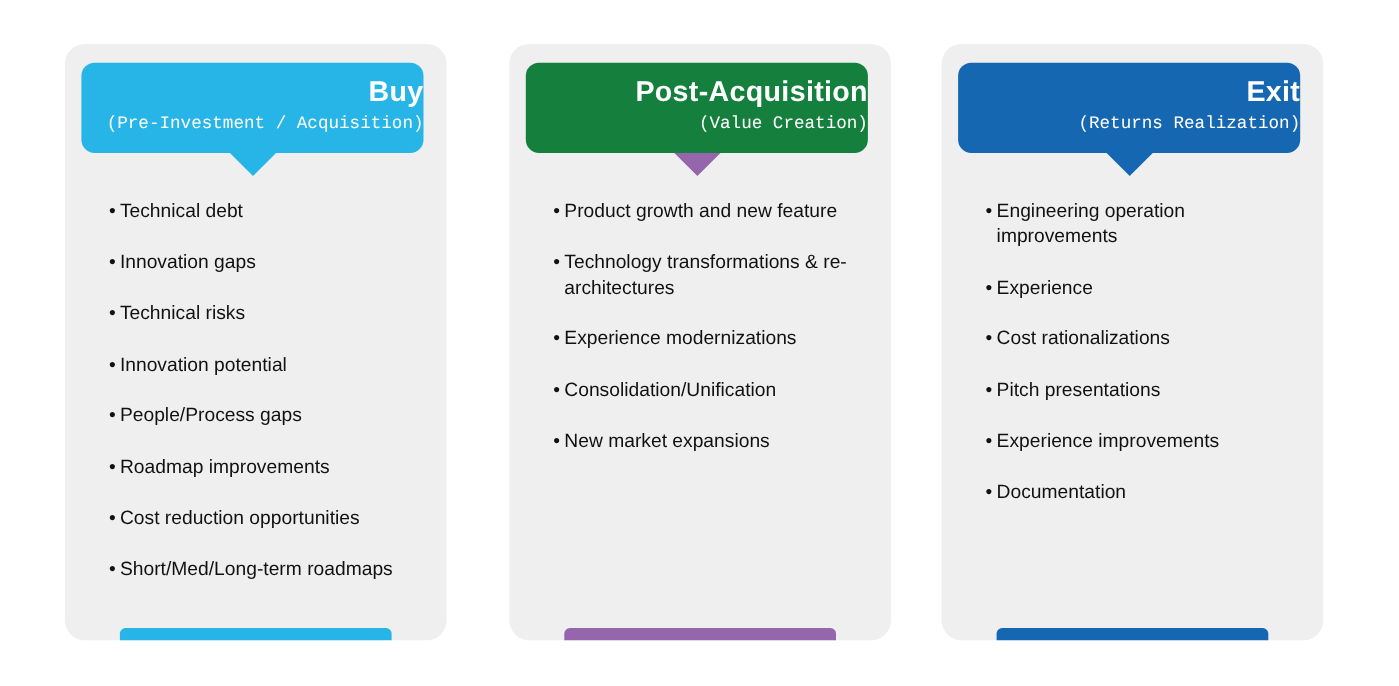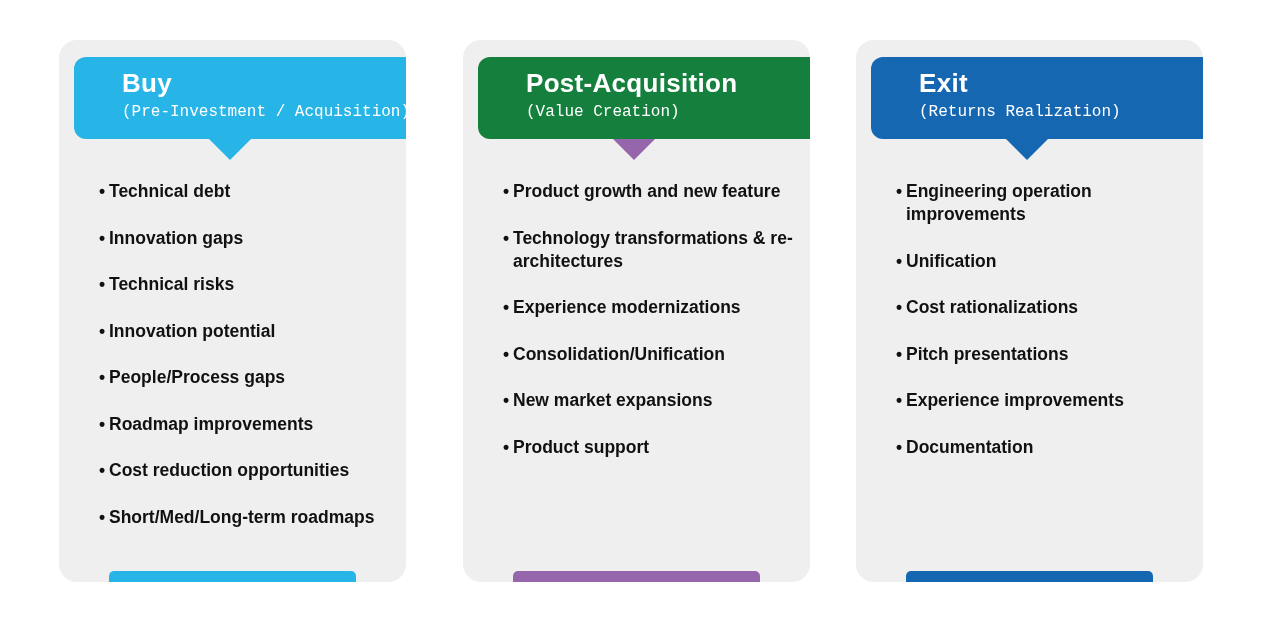--- a/index.html
+++ b/index.html
@@ -1,27 +1,27 @@
 <!DOCTYPE html>
 <html><head>
 <meta charset="utf-8">
 <style>
   html, body { margin:0; padding:0; background:#ffffff; }
   body { width:1272px; height:624px; position:relative; overflow:hidden;
          font-family:"Liberation Sans", sans-serif; }
   .card { position:absolute; top:40px; width:347px; height:542px;
           background:#efefef; border-radius:18px; overflow:hidden; }
   .head { position:absolute; left:15px; top:17px; width:311px; height:82px;
-          border-radius:12px; color:#fff; text-align:left;padding-left:48px; }
+          border-radius:12px; color:#fff; text-align:right; }
   .head .t { font-weight:bold; font-size:26px; margin-top:11px; letter-spacing:0.3px; }
   .head .s { font-size:16px; margin-top:4px;font-family:Liberation Mono, monospace; }
   .arrow { position:absolute; left:150px; top:99px; width:0; height:0;
            border-left:21px solid transparent; border-right:21px solid transparent;
            border-top:21px solid; }
-  .list { position:absolute; left:40px; top:140px; width:295px; margin:0; padding:0; list-style:none;font-weight:bold; }
+  .list { position:absolute; left:40px; top:140px; width:295px; margin:0; padding:0; list-style:none; }
   .list li { font-size:17.5px; color:#111; line-height:23px; margin-bottom:23.5px;
              padding-left:10px; text-indent:-10px; }
   .list li .b { display:inline-block; width:10px; text-indent:0; }
   .foot { position:absolute; left:50px; top:531px; width:247px; height:20px;
           border-radius:5px 5px 0 0; }
 </style>
 </head>
 <body>
 
 <div id="cards">
@@ -48,33 +48,32 @@
       <div class="t">Post-Acquisition</div>
       <div class="s">(Value Creation)</div>
     </div>
     <div class="arrow" style="border-top-color:#9566ab"></div>
     <ul class="list">
         <li><span class="b">•</span><span>Product growth and new feature</span></li>
         <li><span class="b">•</span><span>Technology transformations &amp; re-architectures</span></li>
         <li><span class="b">•</span><span>Experience modernizations</span></li>
         <li><span class="b">•</span><span>Consolidation/Unification</span></li>
         <li><span class="b">•</span><span>New market expansions</span></li>
-        <li><span class="b">•</span><span>Product support</span></li>
       </ul>
       <div class="foot" style="background:#9566ab"></div>
     </div>
     <div class="card" style="left: 856px;">
       <div class="head" style="background:#1567b2">
       <div class="t">Exit</div>
       <div class="s">(Returns Realization)</div>
     </div>
     <div class="arrow" style="border-top-color:#1567b2"></div>
     <ul class="list">
         <li><span class="b">•</span><span>Engineering operation improvements</span></li>
-        <li><span class="b">•</span><span>Unification</span></li>
+        <li><span class="b">•</span><span>Experience</span></li>
         <li><span class="b">•</span><span>Cost rationalizations</span></li>
         <li><span class="b">•</span><span>Pitch presentations</span></li>
         <li><span class="b">•</span><span>Experience improvements</span></li>
         <li><span class="b">•</span><span>Documentation</span></li>
       </ul>
       <div class="foot" style="background:#1567b2"></div>
     </div>
   </div>
 
 </body></html>

